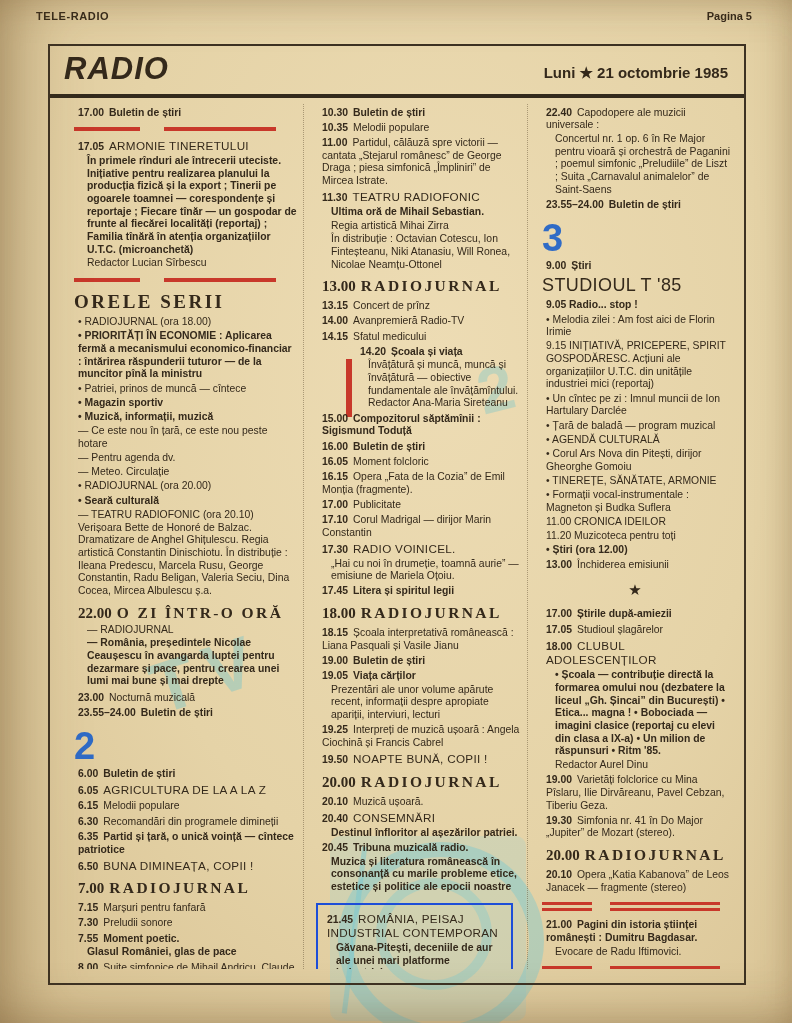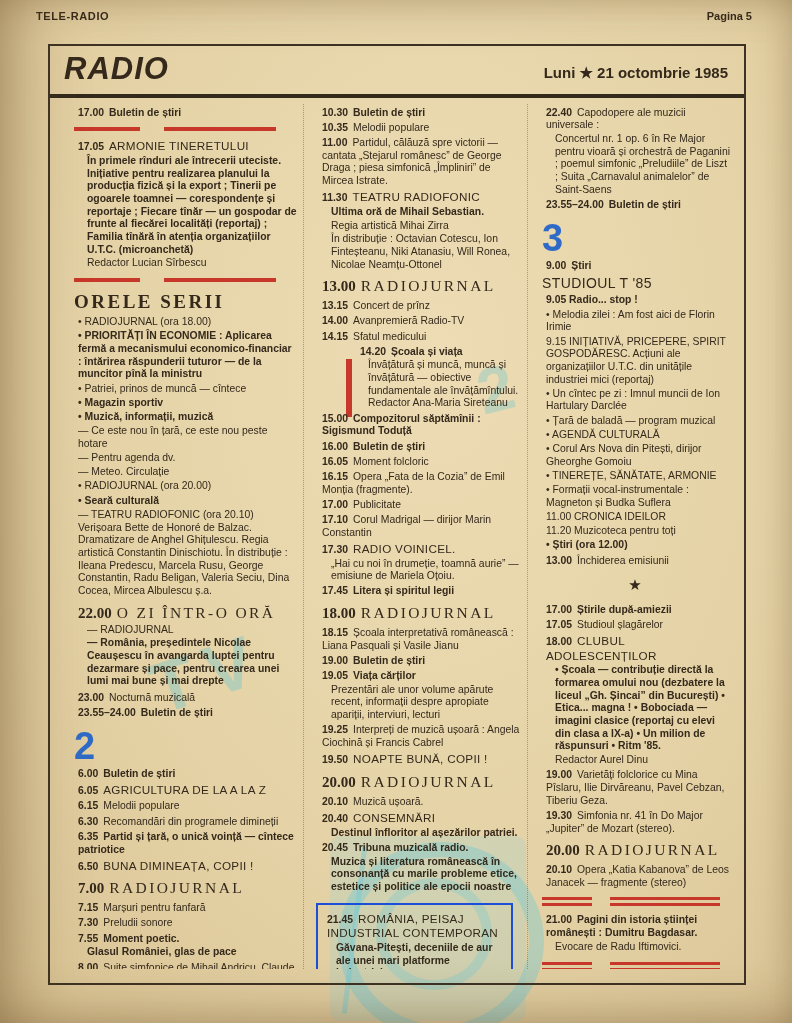--- a/index.html
+++ b/index.html
@@ -24,30 +24,30 @@
   .cols{display:grid;grid-template-columns:232px 212px 1fr;gap:4px 12px;padding:6px 8px 4px 22px;height:calc(100% - 62px);box-sizing:border-box;}
   .col{overflow:hidden;padding-right:6px;font-size:10.4px;line-height:1.22;}
   .col:not(:last-child){border-right:1px dotted rgba(75,58,32,.4);}
 
   .entry{margin:2.5px 0;padding-left:6px;position:relative;}
   .time{font-weight:bold;margin-right:5px;white-space:nowrap;}
   .t-bold .title{font-weight:bold;}
   .t-caps .title{font-size:11.7px;letter-spacing:.3px;}
   .t-journal{margin:6px 0 4px;}
   .t-journal .time{font-family:"Liberation Serif",serif;font-size:15px;}
-  .t-journal .title{font-family:"Liberation Serif",serif;font-size:15.5px;letter-spacing:2.4px;font-weight:400;}
+  .t-journal .title{font-family:"Liberation Serif",serif;font-size:15.5px;letter-spacing:2.4px;font-weight:700;}
   .desc{padding-left:9px;margin-top:1px;}
   .desc div{margin:1px 0;}
   .desc .b{font-weight:bold;}
   .lines{margin:2px 0;}
   .lines .line{padding-left:6px;margin:1.5px 0;}
   .lines .line.b{font-weight:bold;}
 
   .heading{font-family:"Liberation Serif",serif;font-size:19px;letter-spacing:2.5px;font-weight:600;margin:6px 0 3px;padding-left:2px;}
-  .subheading{font-size:14px;letter-spacing:.4px;margin:3px 0 2px;padding-left:2px;}
+  .subheading{font-size:18px;letter-spacing:.4px;margin:3px 0 2px;padding-left:2px;}
   .number{font-size:38px;font-weight:800;color:#2f6bc6;line-height:.9;margin:9px 0 5px;padding-left:2px;}
   .star{text-align:center;font-size:15px;margin:9px 0;}
 
   .rdiv{display:flex;gap:24px;margin:8px 10px 8px 2px;}
   .rdiv i{display:block;height:4px;background:#c8382a;}
   .rdiv i:first-child{width:31%;}
   .rdiv i:last-child{flex:1;margin-right:5%;}
   .rdiv2{margin:8px 10px 8px 2px;}
   .rdiv2 .row{display:flex;gap:18px;margin-bottom:3px;}
   .rdiv2 .row i{display:block;height:3px;background:#c8382a;}

